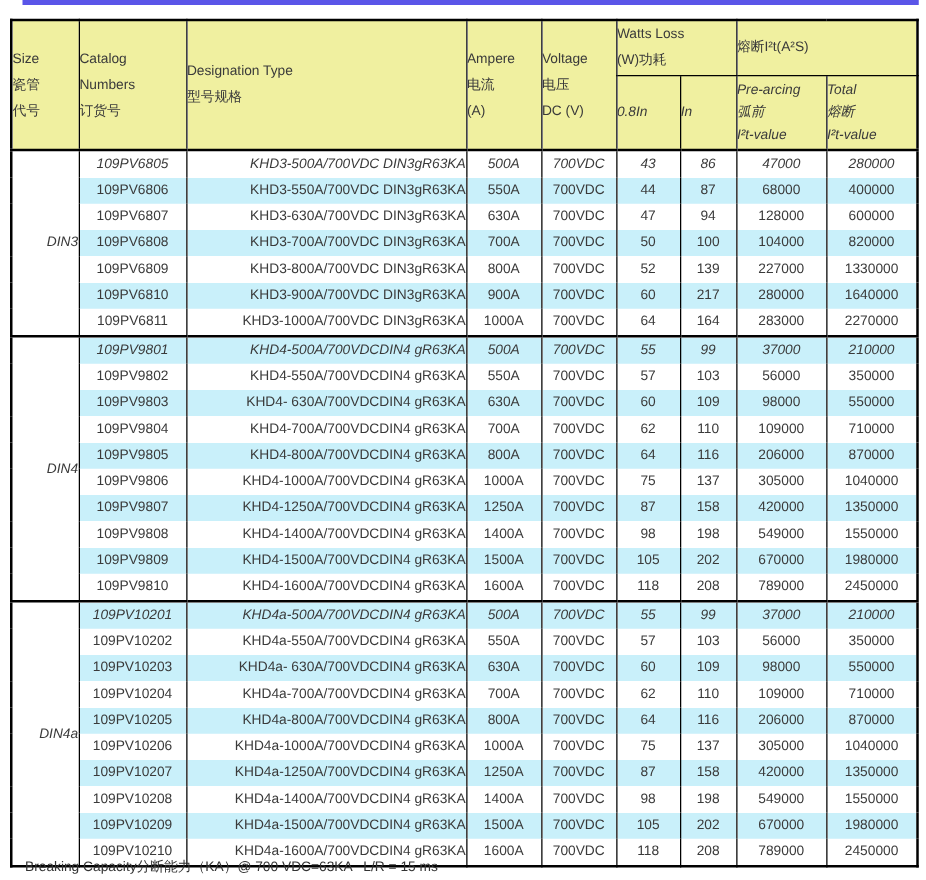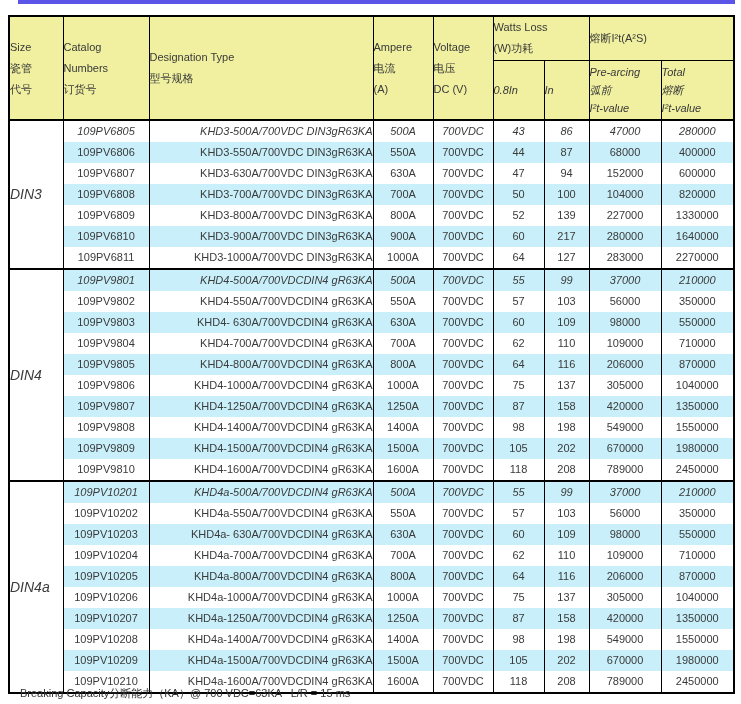--- a/index.html
+++ b/index.html
@@ -58,23 +58,23 @@
     text-align: center;
     padding: 0;
     white-space: nowrap;
     background: #ffffff;
   }
   tbody tr.stripe td { background: var(--stripe-bg); }
   tbody td.designation-cell { text-align: right; padding-left: 8px; }
   tbody tr.section-start td { border-top: 2px solid var(--border); font-style: italic; }
   tbody td.size-cell {
     background: #ffffff !important;
-    text-align: left;
+    text-align: right;
     vertical-align: middle;
-    font-size: 14px;
+    font-size: 11px;
   }
   .footnote {
     position: absolute;
     left: 20px; top: 686px;
     font-size: 11px;
     color: #333333;
     white-space: pre;
   }
 </style>
 </head>
@@ -147,21 +147,21 @@
         <td class="prearcing-cell">68000</td>
         <td class="total-cell">400000</td>
       </tr>
       <tr>
         <td class="catalog-cell">109PV6807</td>
         <td class="designation-cell">KHD3-630A/700VDC DIN3gR63KA</td>
         <td class="ampere-cell">630A</td>
         <td class="voltage-cell">700VDC</td>
         <td class="watts-08in-cell">47</td>
         <td class="watts-in-cell">94</td>
-        <td class="prearcing-cell">152000</td>
+        <td class="prearcing-cell">128000</td>
         <td class="total-cell">600000</td>
       </tr>
       <tr class="stripe">
         <td class="catalog-cell">109PV6808</td>
         <td class="designation-cell">KHD3-700A/700VDC DIN3gR63KA</td>
         <td class="ampere-cell">700A</td>
         <td class="voltage-cell">700VDC</td>
         <td class="watts-08in-cell">50</td>
         <td class="watts-in-cell">100</td>
         <td class="prearcing-cell">104000</td>
@@ -186,21 +186,21 @@
         <td class="watts-in-cell">217</td>
         <td class="prearcing-cell">280000</td>
         <td class="total-cell">1640000</td>
       </tr>
       <tr>
         <td class="catalog-cell">109PV6811</td>
         <td class="designation-cell">KHD3-1000A/700VDC DIN3gR63KA</td>
         <td class="ampere-cell">1000A</td>
         <td class="voltage-cell">700VDC</td>
         <td class="watts-08in-cell">64</td>
-        <td class="watts-in-cell">127</td>
+        <td class="watts-in-cell">164</td>
         <td class="prearcing-cell">283000</td>
         <td class="total-cell">2270000</td>
       </tr>
       <tr class="stripe section-start">
         <td class="size-cell" rowspan="10">DIN4</td>
         <td class="catalog-cell">109PV9801</td>
         <td class="designation-cell">KHD4-500A/700VDCDIN4 gR63KA</td>
         <td class="ampere-cell">500A</td>
         <td class="voltage-cell">700VDC</td>
         <td class="watts-08in-cell">55</td>

